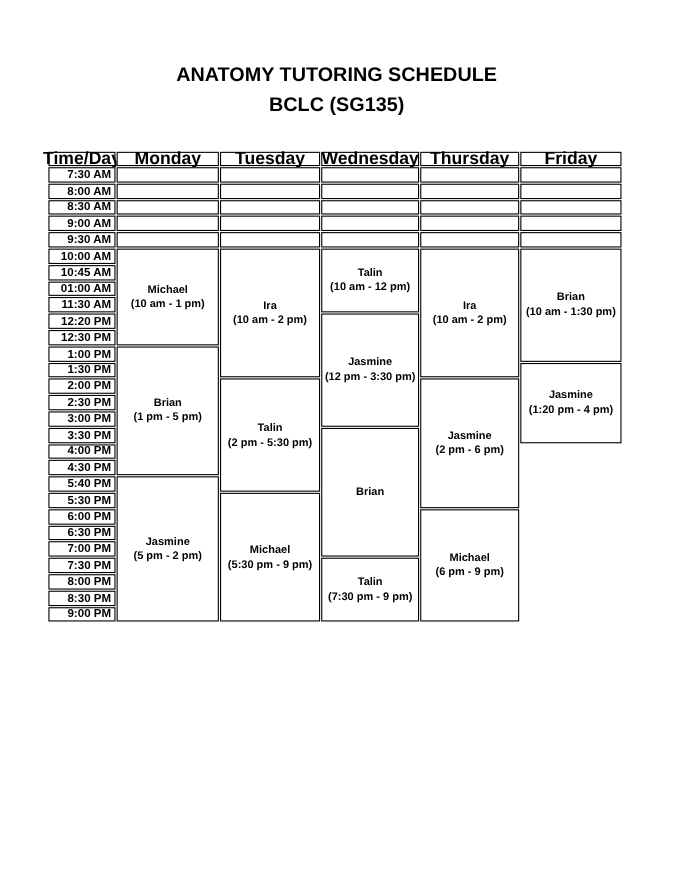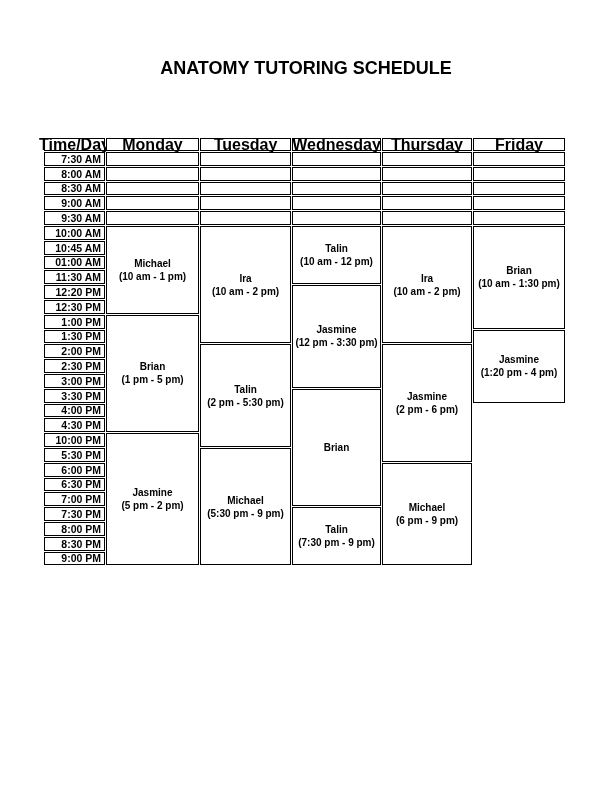--- a/index.html
+++ b/index.html
@@ -73,20 +73,21 @@
     overflow: hidden;
   }
 </style>
 </head>
 <body>
 
 <div class="page">
 
   <div class="title-block">
     <div>ANATOMY TUTORING SCHEDULE</div>
+    <div>BCLC (SG135)</div>
   </div>
 
   <div class="schedule-grid">
 
     <div class="cell header-cell" style="grid-column:1;grid-row:1">Time/Day</div>
     <div class="cell header-cell" style="grid-column:2;grid-row:1">Monday</div>
     <div class="cell header-cell" style="grid-column:3;grid-row:1">Tuesday</div>
     <div class="cell header-cell" style="grid-column:4;grid-row:1">Wednesday</div>
     <div class="cell header-cell" style="grid-column:5;grid-row:1">Thursday</div>
     <div class="cell header-cell" style="grid-column:6;grid-row:1">Friday</div>
@@ -103,21 +104,21 @@
     <div class="cell time-cell" style="grid-row:11">12:20 PM</div>
     <div class="cell time-cell" style="grid-row:12">12:30 PM</div>
     <div class="cell time-cell" style="grid-row:13">1:00 PM</div>
     <div class="cell time-cell" style="grid-row:14">1:30 PM</div>
     <div class="cell time-cell" style="grid-row:15">2:00 PM</div>
     <div class="cell time-cell" style="grid-row:16">2:30 PM</div>
     <div class="cell time-cell" style="grid-row:17">3:00 PM</div>
     <div class="cell time-cell" style="grid-row:18">3:30 PM</div>
     <div class="cell time-cell" style="grid-row:19">4:00 PM</div>
     <div class="cell time-cell" style="grid-row:20">4:30 PM</div>
-    <div class="cell time-cell" style="grid-row:21">10:00 PM</div>
+    <div class="cell time-cell" style="grid-row:21">5:40 PM</div>
     <div class="cell time-cell" style="grid-row:22">5:30 PM</div>
     <div class="cell time-cell" style="grid-row:23">6:00 PM</div>
     <div class="cell time-cell" style="grid-row:24">6:30 PM</div>
     <div class="cell time-cell" style="grid-row:25">7:00 PM</div>
     <div class="cell time-cell" style="grid-row:26">7:30 PM</div>
     <div class="cell time-cell" style="grid-row:27">8:00 PM</div>
     <div class="cell time-cell" style="grid-row:28">8:30 PM</div>
     <div class="cell time-cell" style="grid-row:29">9:00 PM</div>
 
     <div class="cell empty-cell" style="grid-column:2;grid-row:2"></div>

